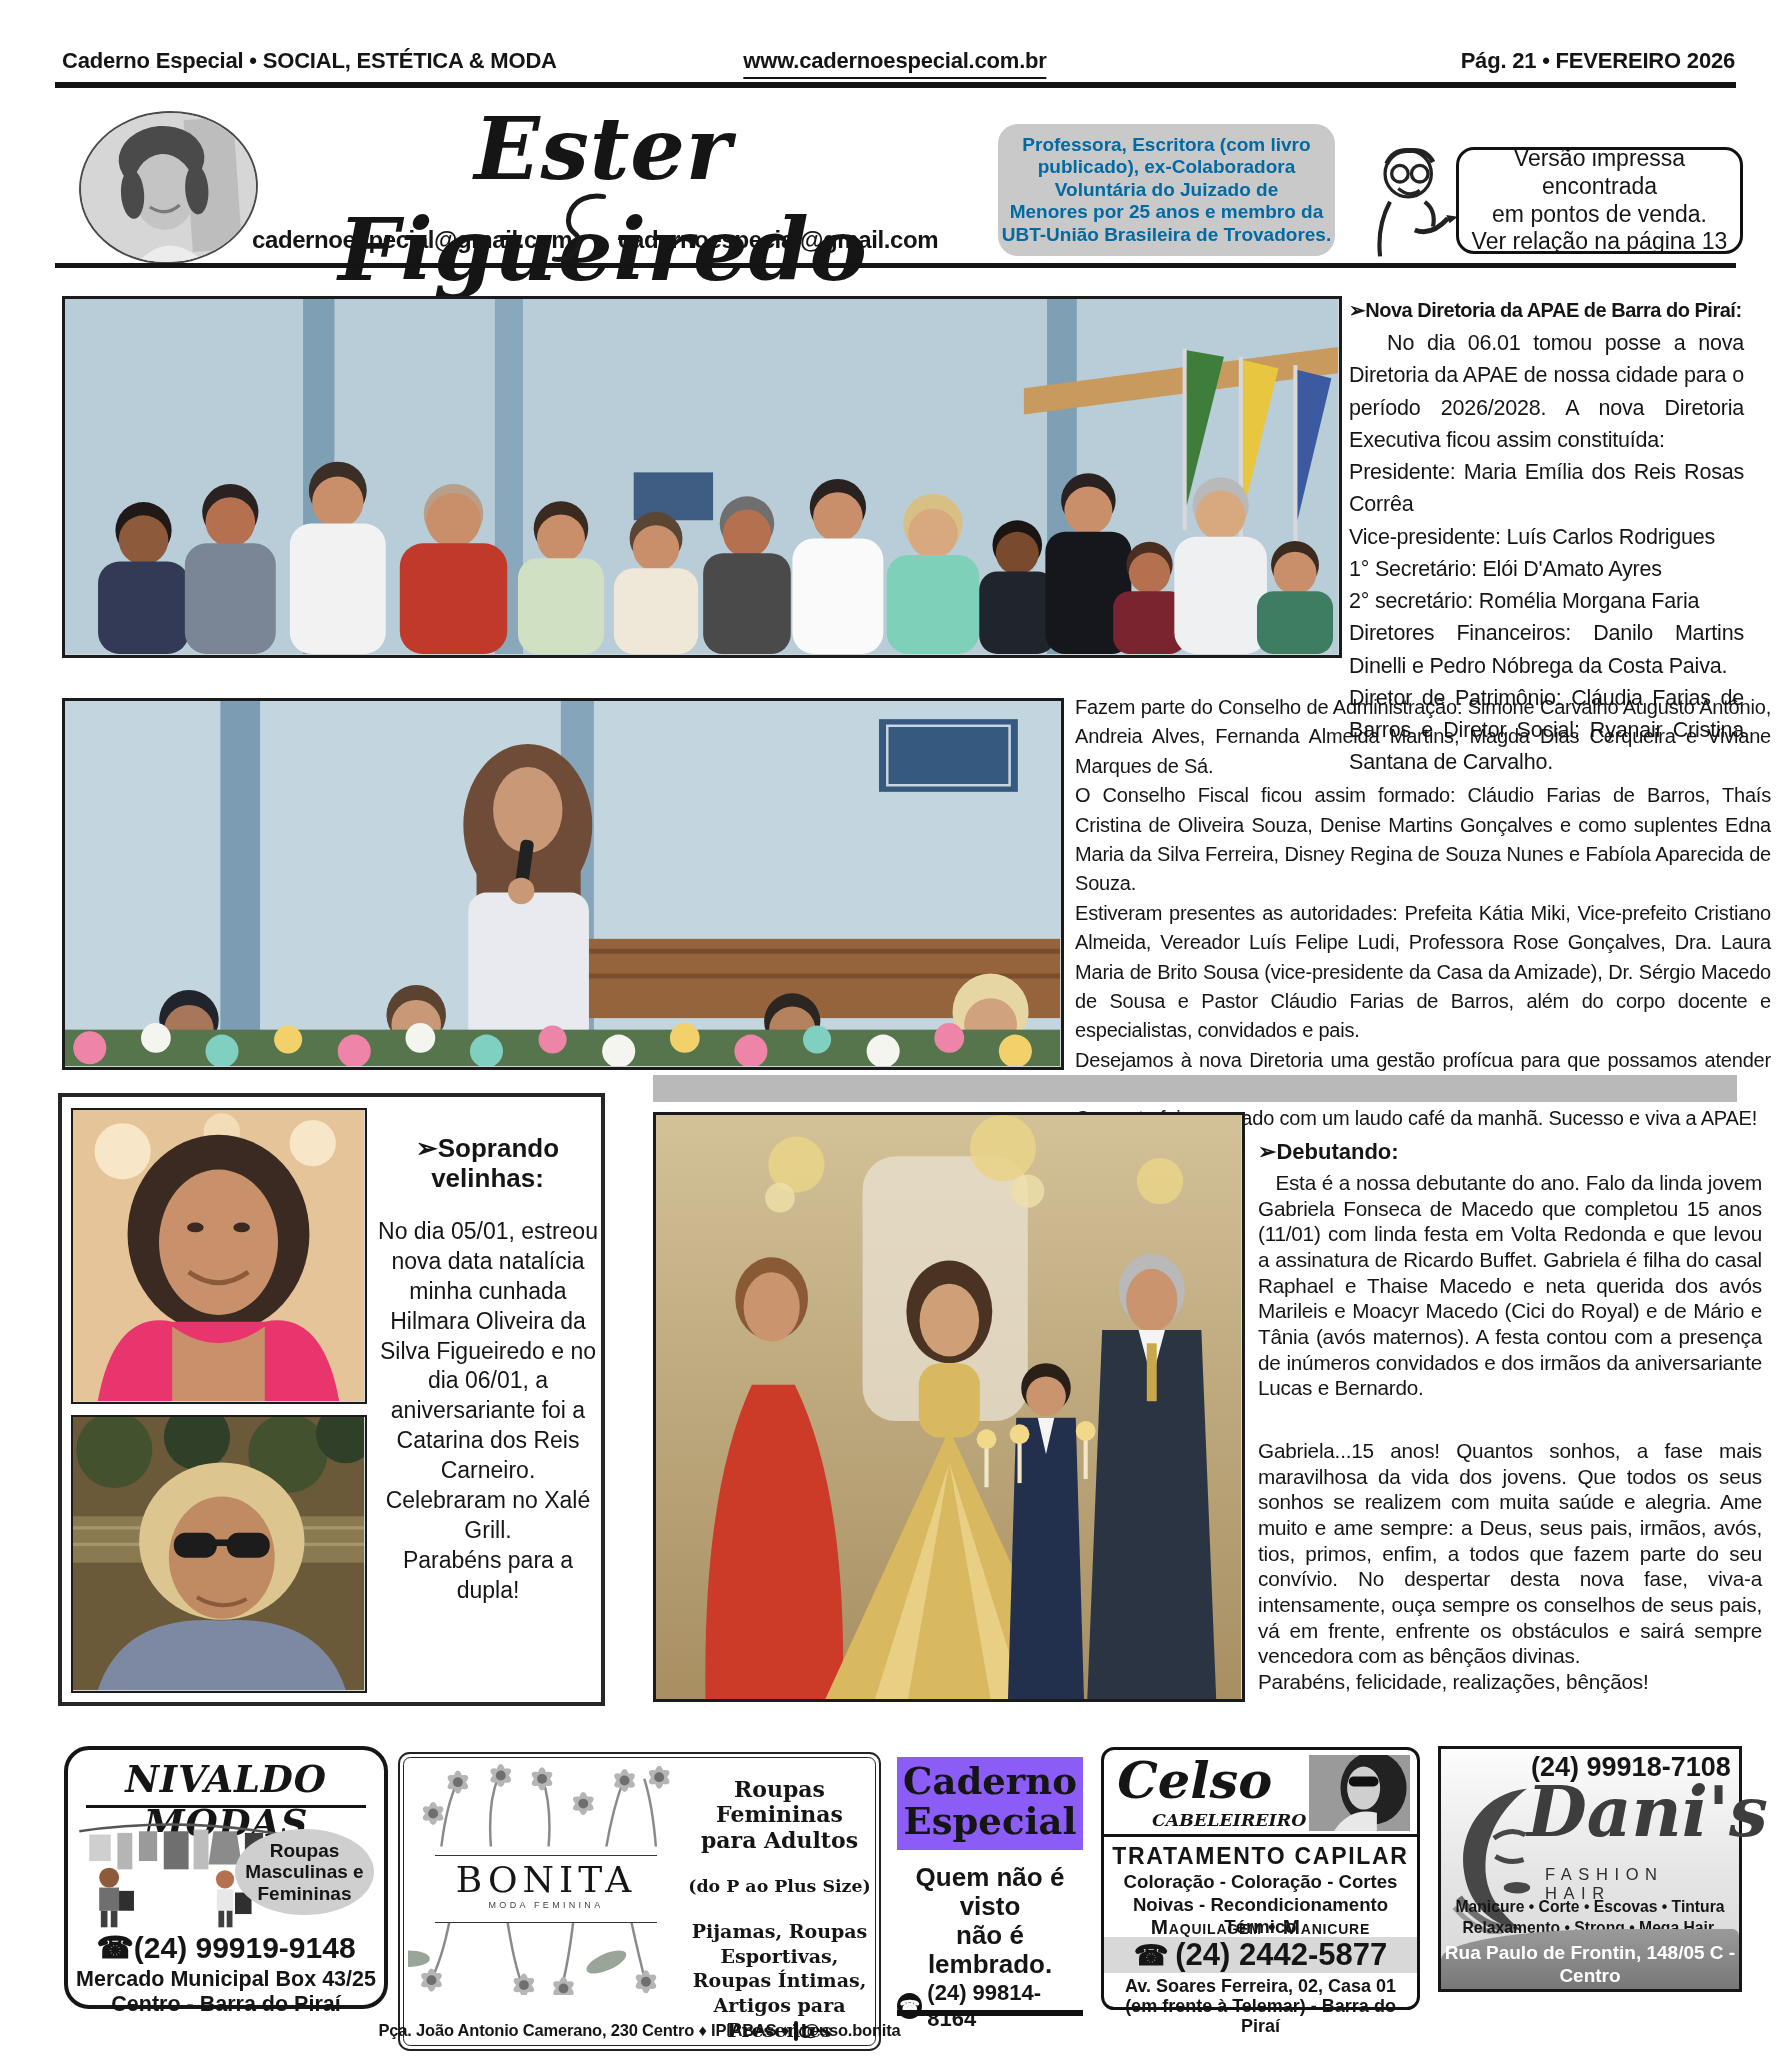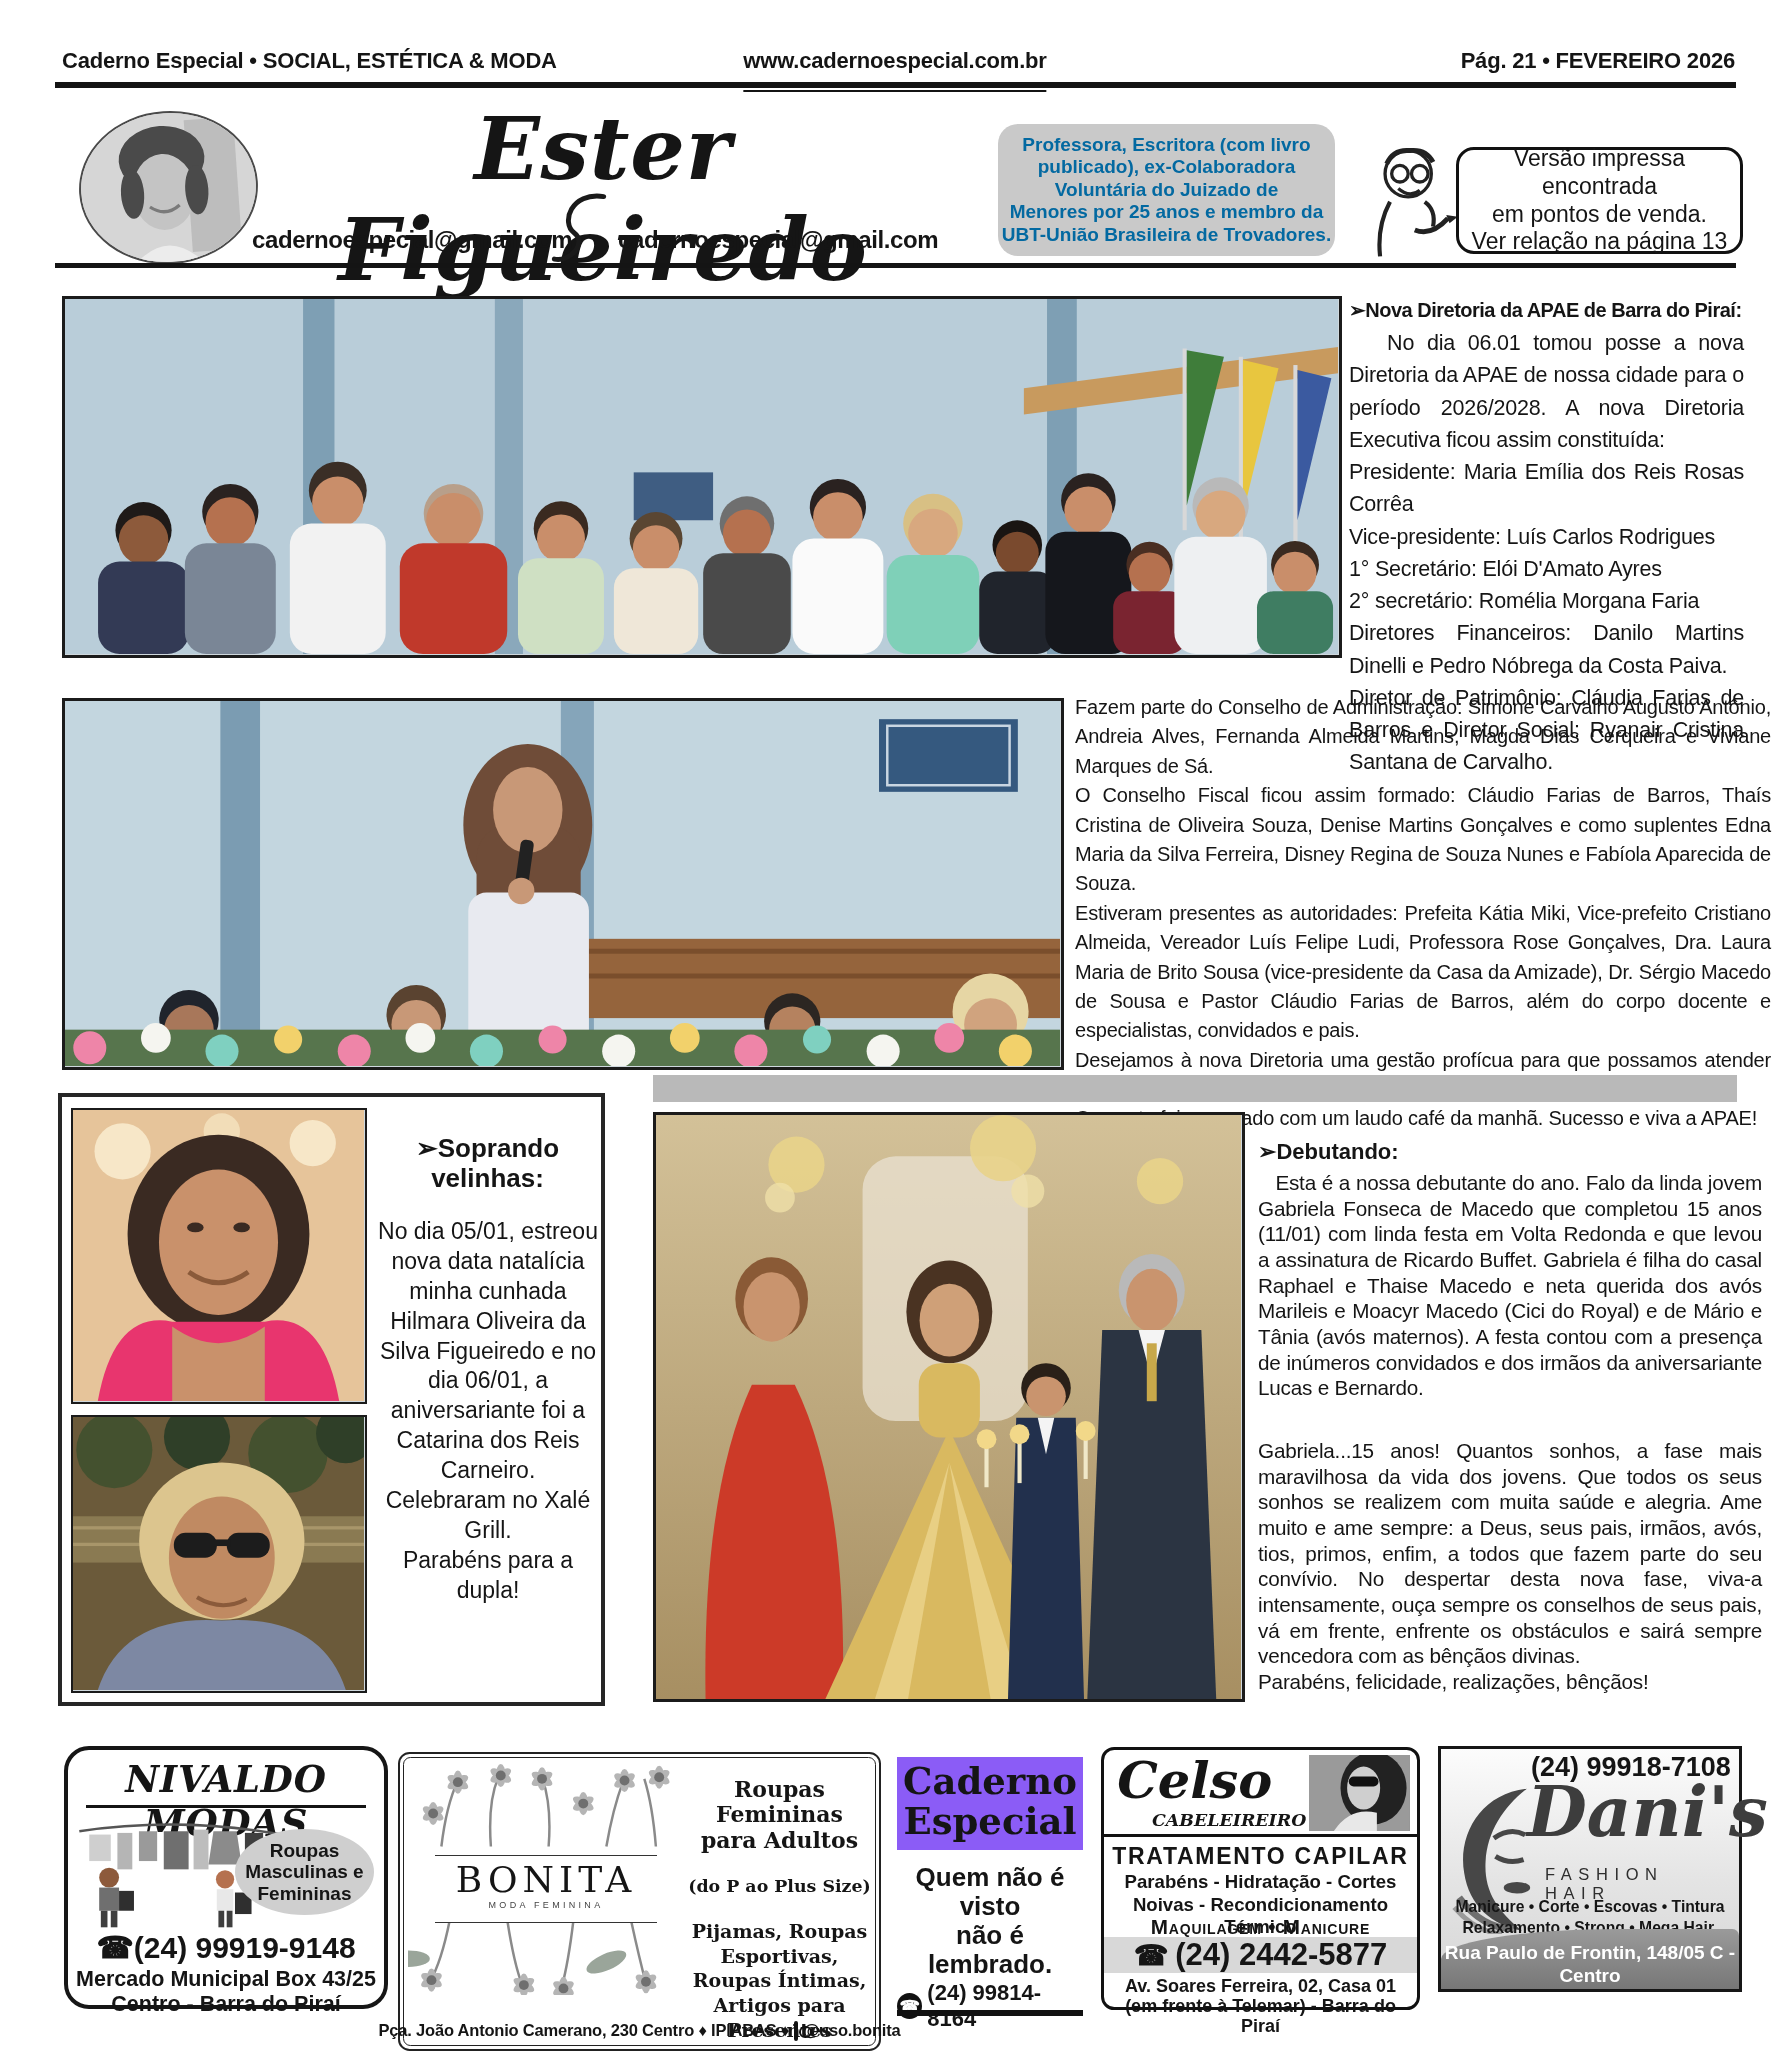--- a/index.html
+++ b/index.html
@@ -6,21 +6,21 @@
   #page{position:relative;width:1790px;height:2064px;background:#fff;
         font-family:"Liberation Sans",sans-serif;color:#151515;overflow:hidden;}
   .abs{position:absolute;}
   .pre{white-space:pre-line;}
   .j{white-space:pre-line;text-align:justify;}
   .rule{position:absolute;background:#141414;}
   .photo{position:absolute;border:3.3px solid #1b1b1b;box-sizing:border-box;overflow:hidden;background:#cfd8dd;}
   .photo svg{display:block;}
   
   .h-txt{position:absolute;top:48px;font-weight:bold;font-size:22px;letter-spacing:-0.2px;}
-  .h-url{border-bottom:2.5px solid #141414;padding-bottom:16px;}
+  .h-url{border-bottom:2.5px solid #141414;padding-bottom:3px;}
   
   .oval{position:absolute;left:79px;top:111px;width:175px;height:149px;border-radius:50%;
         border:2.5px solid #4a4a4a;overflow:hidden;transform:rotate(-4deg);background:#d9d9d9;}
   .m-title{position:absolute;left:260px;top:98px;width:686px;text-align:center;
            font-family:"DejaVu Serif",serif;font-style:italic;font-weight:bold;font-size:86px;letter-spacing:0.8px;}
   .m-email{position:absolute;top:226px;font-weight:bold;font-size:24px;letter-spacing:-0.4px;}
   .cred{position:absolute;left:998px;top:124px;width:337px;height:132px;background:#c9c9c9;border-radius:20px;
         display:flex;align-items:center;justify-content:center;text-align:center;
         font-weight:bold;font-size:19px;line-height:1.18;color:#0369a1;}
   .note{position:absolute;left:1456px;top:147px;width:281px;height:101px;border:3.3px solid #111;border-radius:18px;
@@ -501,21 +501,21 @@
       <svg width="101" height="76" viewBox="0 0 122 92">
         <rect width="122" height="92" fill="#9a9a9a"></rect>
         <ellipse cx="78" cy="40" rx="40" ry="44" fill="#222"></ellipse>
         <ellipse cx="66" cy="40" rx="20" ry="26" fill="#cfcfcf"></ellipse>
         <rect x="48" y="26" width="36" height="12" rx="6" fill="#111"></rect>
         <path d="M30,92 q20,-30 52,-22 l0,22 Z" fill="#e8e8e8"></path>
       </svg>
     </div>
     <div class="cel-div"></div>
     <div class="cel-head">TRATAMENTO CAPILAR</div>
-    <div class="cel-l" style="top:121px;">Parabéns - Hidratação - Cortes</div>
+    <div class="cel-l" style="top:121px;">Coloração - Coloração - Cortes</div>
     <div class="cel-l" style="top:144px;">Noivas - Recondicionamento Térmico</div>
     <div class="cel-l cel-l3" style="top:165px;">Maquilagem • Manicure</div>
     <div class="cel-stripe">
       <span style="font-size:28px;">☎</span>
       <span>(24) 2442-5877</span>
     </div>
     <div class="cel-addr pre">Av. Soares Ferreira, 02, Casa 01
 (em frente à Telemar) - Barra do Piraí</div>
   </div>
 

